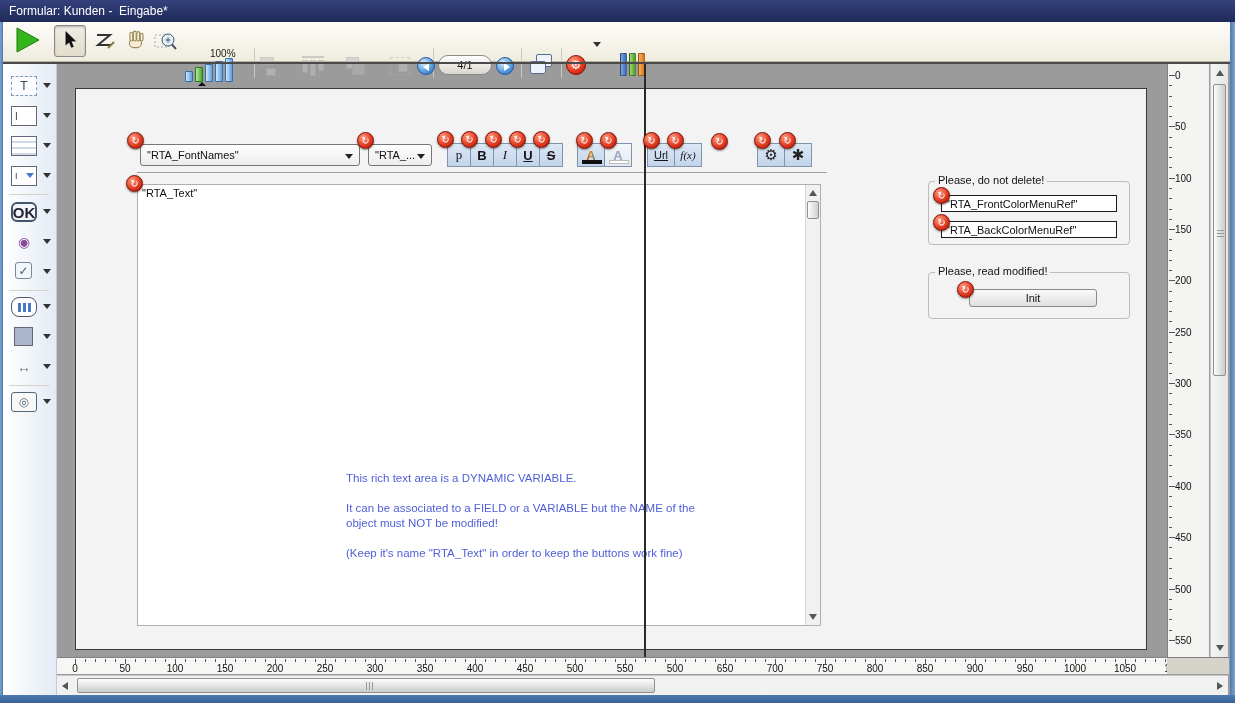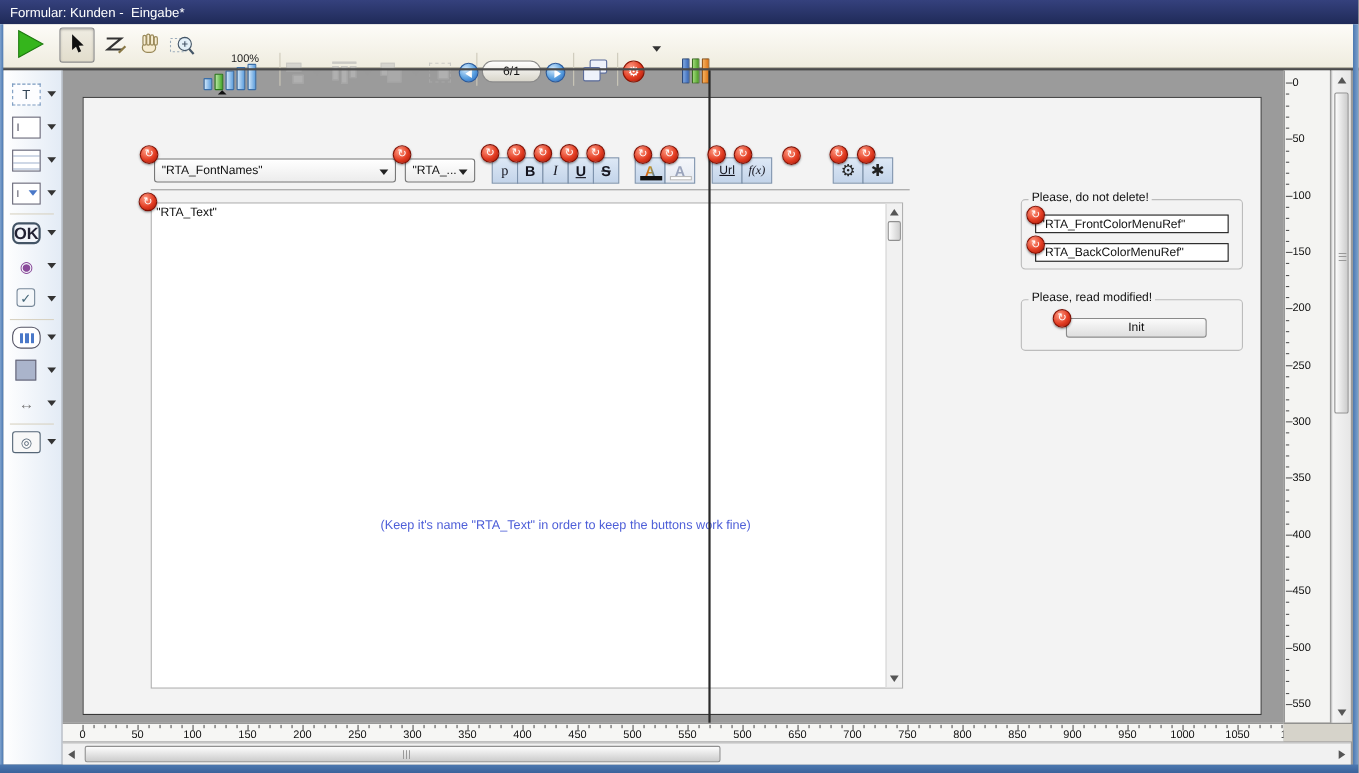--- a/index.html
+++ b/index.html
@@ -235,21 +235,21 @@
       <div class="dg-sq" style="left:2px;top:2px;width:20px;height:18px;background:none;border:1px dashed #b0b0b0;"></div>
       <div class="dg-sq" style="left:10px;top:8px;width:10px;height:9px;"></div>
       <div class="caret-gray" style="left:30px;top:9px;"></div>
     </div>
 
     <div class="tsep" style="left:433px;"></div>
 
     <button class="navbtn" style="left:417px;">
         <span class="tri tri-l"></span>
       </button>
-    <div class="pagefield">6/1</div>
+    <div class="pagefield">4/1</div>
     <button class="navbtn" style="left:496px;">
         <span class="tri tri-r"></span>
       </button>
 
     <div class="tsep" style="left:521px;"></div>
 
     <div class="pages-icon">
       <div class="pg" style="left:7px;top:1px;"></div>
       <div class="pg" style="left:1px;top:8px;"></div>
     </div>
@@ -352,20 +352,22 @@
   <div class="btn-row row-misc">
     <span class="fbtn f-misc">⚙</span>
     <span class="fbtn f-misc">✱</span>
   </div>
 
   <div class="widget-rule"></div>
 
   <div class="rta">
     <span class="rta-label">"RTA_Text"</span>
     <div class="rta-comments" id="rta-comments">
+        <p>This rich text area is a DYNAMIC VARIABLE.</p>
+        <p>It can be associated to a FIELD or a VARIABLE but the NAME of the object must NOT be modified!</p>
         <p>(Keep it's name "RTA_Text" in order to keep the buttons work fine)</p>
       </div>
     <div class="rta-scroll">
       <span class="sb-arrow sb-up"></span>
       <div class="rta-thumb"></div>
       <span class="sb-arrow sb-down"></span>
     </div>
   </div>
 
   <div class="groupbox g1"></div>

